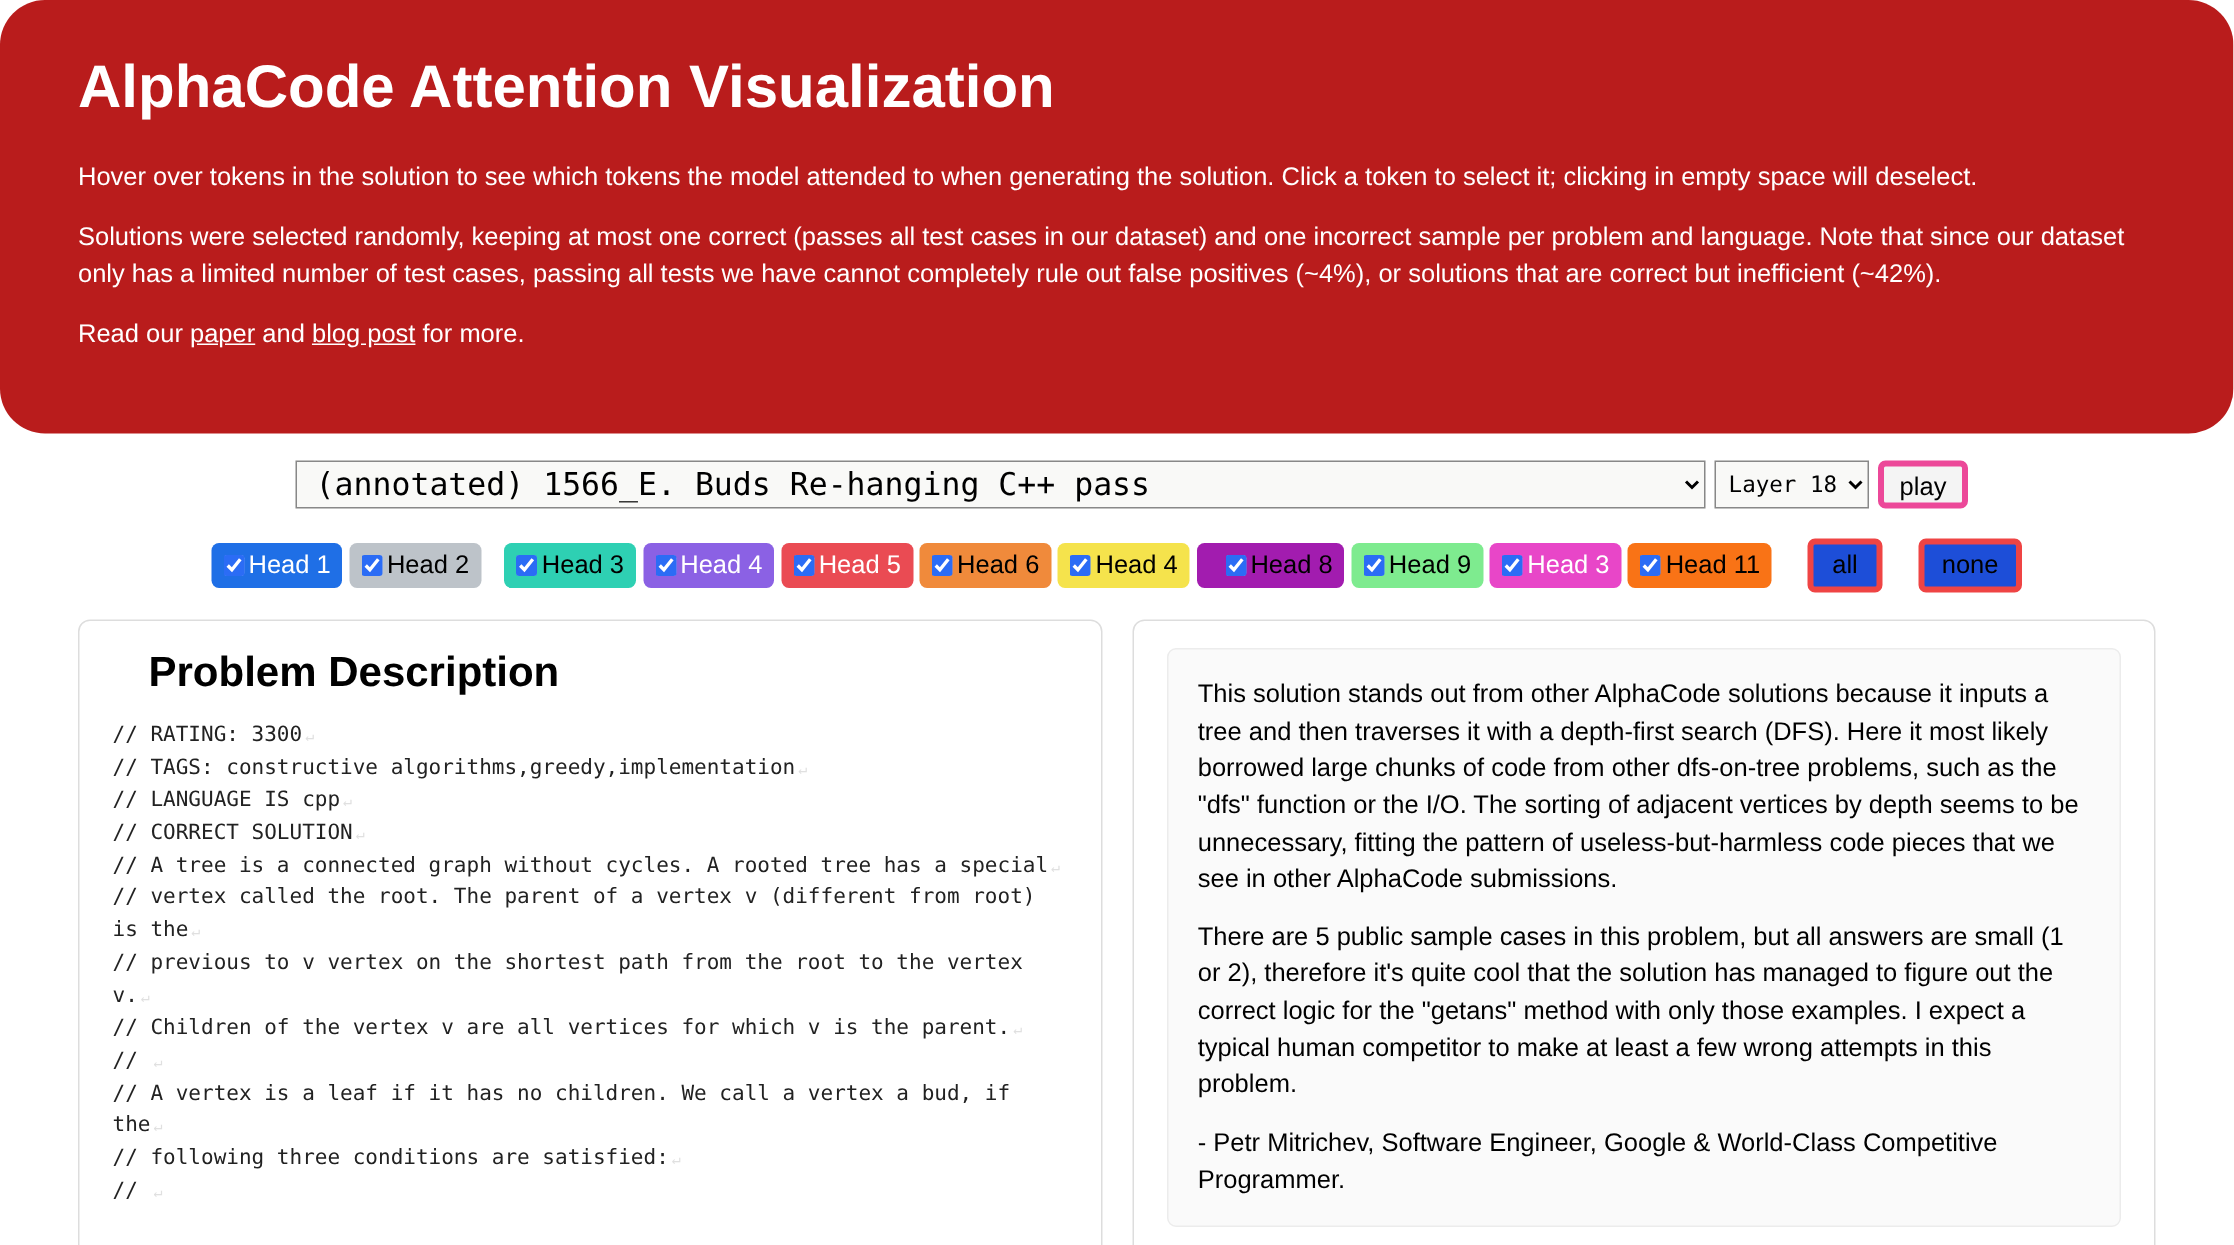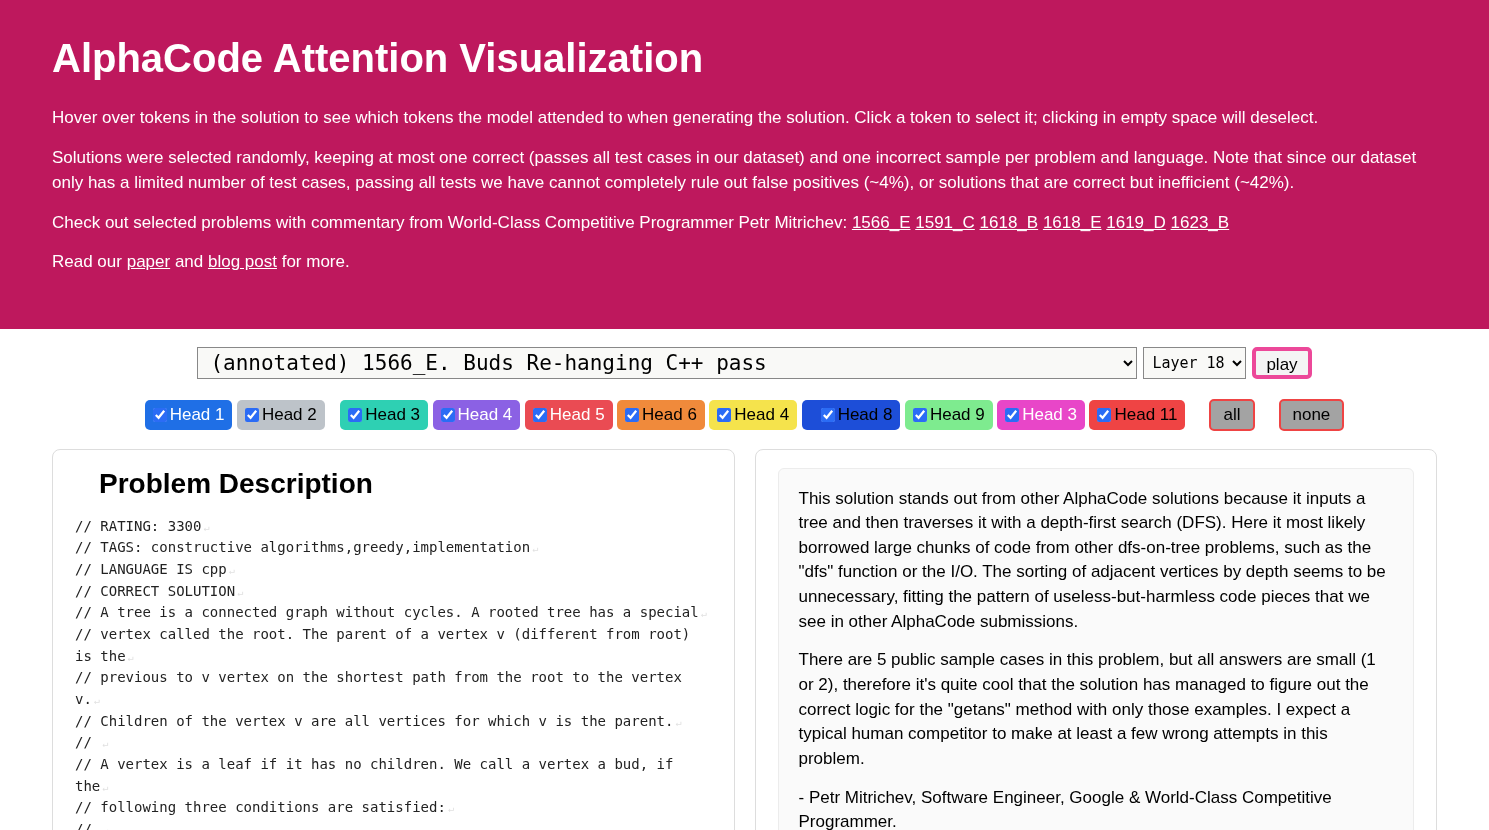--- a/index.html
+++ b/index.html
@@ -6,23 +6,24 @@
       margin: 0;
       padding: 0;
       box-sizing: border-box;
     }
     body {
       font-family: -apple-system, BlinkMacSystemFont, 'Segoe UI', Helvetica, Arial, sans-serif;
       background: #fff;
       color: #000;
     }
     .header {
-      background: #be185d;
+      background: #b91c1c;
       color: #fff;
       padding: 36px 59px 40px 52px;
+      border-radius: 30px;
     }
     .header h1 {
       font-size: 40px;
       font-weight: 600;
       margin-bottom: 24px;
     }
     .header p {
       font-size: 17px;
       line-height: 1.5;
       margin-bottom: 14px;
@@ -86,23 +87,23 @@
     }
     .head-chip input[type="checkbox"] {
       width: 14px;
       height: 14px;
       cursor: pointer;
       accent-color: #2b6cf5;
     }
     .control-btn {
       font-size: 17px;
       padding: 4px 12px;
-      border: 2px solid #ef4444;
+      border: 4px solid #ef4444;
       border-radius: 5px;
-      background: #a3a3a3;
+      background: #1d4ed8;
       cursor: pointer;
     }
     .content-row {
       display: flex;
       gap: 20px;
       padding: 0 52px 20px 52px;
     }
     .panel {
       border: 1px solid #ddd;
       border-radius: 8px;
@@ -153,23 +154,20 @@
       min-width: 0;
     }
   </style>
 </head>
 <body>
 
 <div class="header">
   <h1>AlphaCode Attention Visualization</h1>
   <p>Hover over tokens in the solution to see which tokens the model attended to when generating the solution. Click a token to select it; clicking in empty space will deselect.</p>
   <p>Solutions were selected randomly, keeping at most one correct (passes all test cases in our dataset) and one incorrect sample per problem and language. Note that since our dataset only has a limited number of test cases, passing all tests we have cannot completely rule out false positives (~4%), or solutions that are correct but inefficient (~42%).</p>
-  <p>
-    <span>Check out selected problems with commentary from World-Class Competitive Programmer Petr Mitrichev: </span><span id="commentary-links"><a href="#">1566_E</a> <a href="#">1591_C</a> <a href="#">1618_B</a> <a href="#">1618_E</a> <a href="#">1619_D</a> <a href="#">1623_B</a></span>
-  </p>
   <p>
     <span>Read our </span><a href="#">paper</a><span> and </span><a href="#">blog post</a><span> for more.</span>
   </p>
 </div>
 
 <div class="controls-row">
   <select class="problem-select">
     <option>(annotated) 1566_E. Buds Re-hanging             C++          pass</option>
   </select>
   <select class="layer-select">
@@ -193,30 +191,30 @@
         <span>Head 4</span>
       </label> <label class="head-chip" style="background: rgb(234, 75, 83); color: rgb(255, 255, 255);">
         <input type="checkbox" checked="" style="">
         <span>Head 5</span>
       </label> <label class="head-chip" style="background: rgb(240, 138, 59); color: rgb(0, 0, 0);">
         <input type="checkbox" checked="" style="">
         <span>Head 6</span>
       </label> <label class="head-chip" style="background: rgb(245, 227, 76); color: rgb(0, 0, 0);">
         <input type="checkbox" checked="" style="">
         <span>Head 4</span>
-      </label> <label class="head-chip" style="background: #1d4ed8; color: rgb(0, 0, 0); padding-left: 19px;">
+      </label> <label class="head-chip" style="background: #a21caf; color: rgb(0, 0, 0); padding-left: 19px;">
         <input type="checkbox" checked="" style="">
         <span>Head 8</span>
       </label> <label class="head-chip" style="background: rgb(126, 235, 143); color: rgb(0, 0, 0);">
         <input type="checkbox" checked="" style="">
         <span>Head 9</span>
       </label> <label class="head-chip" style="background: rgb(232, 70, 200); color: rgb(255, 255, 255);">
         <input type="checkbox" checked="" style="">
         <span>Head 3</span>
-      </label> <label class="head-chip" style="background: #ef4444; color: rgb(0, 0, 0);">
+      </label> <label class="head-chip" style="background: #f97316; color: rgb(0, 0, 0);">
         <input type="checkbox" checked="" style="">
         <span>Head 11</span>
       </label> </span>
   <button class="control-btn">all</button>
   <button class="control-btn">none</button>
 </div>
 
 <div class="content-row">
   <div class="panel">
     <h2>Problem Description</h2>

